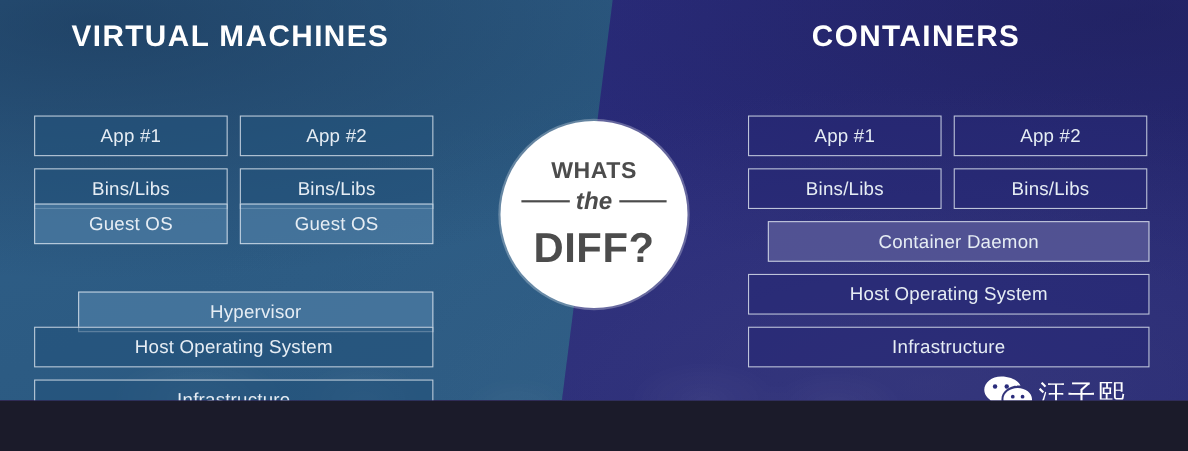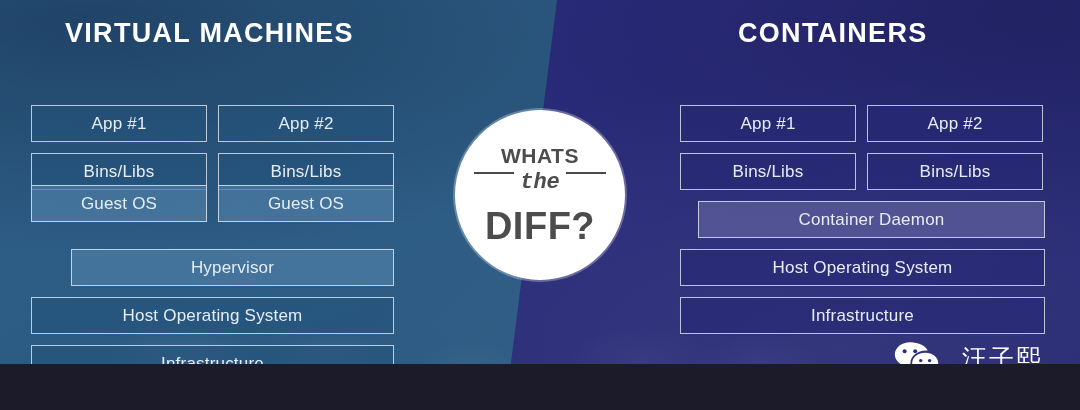--- a/index.html
+++ b/index.html
@@ -110,24 +110,23 @@
   .badge-top {
     font-size: 21px;
     font-weight: 700;
     letter-spacing: 0.5px;
     color: #4c4c4c;
     line-height: 1;
     margin-bottom: 2px;
   }
   .badge-mid {
     display: flex;
-    align-items: flex-start;
+    align-items: center;
     width: 132px;
     margin: 4px 0 2px 0;
-    font-family: Liberation Mono, monospace;
   }
   .badge-mid .rule {
     flex: 1 1 auto;
     height: 2px;
     background: #4c4c4c;
   }
   .badge-mid .the {
     font-size: 22px;
     font-style: italic;
     font-weight: 700;
@@ -144,21 +143,21 @@
     margin-top: 11px;
   }
 
   
   .watermark {
     position: absolute;
     left: 893px;
     top: 341px;
     display: flex;
     align-items: center;
-    gap: 23px;
+    gap: 5px;
   }
   .wechat-icon { width: 46px; height: 34px; display: block; }
   .wm-text {
     font-size: 25px;
     color: #ffffff;
     letter-spacing: 2px;
     font-family: "DejaVu Sans", "Liberation Sans", sans-serif;
     white-space: nowrap;
   }
 </style>
@@ -182,21 +181,21 @@
         <div class="row" style="top: 48px;">
           <div class="cell half">Bins/Libs</div>
           <div class="gap"></div>
           <div class="cell half">Bins/Libs</div>
         </div>
         <div class="row" style="top: 80px; text-align: center;">
           <div class="cell half light">Guest OS</div>
           <div class="gap"></div>
           <div class="cell half light">Guest OS</div>
         </div>
-        <div class="row" style="top: 144px; padding-left: 40px;">
+        <div class="row" style="top: 160px; padding-left: 40px;">
           <div class="cell full light">Hypervisor</div>
         </div>
         <div class="row" style="top: 192px;">
           <div class="cell full">Host Operating System</div>
         </div>
         <div class="row" style="top: 240px;">
           <div class="cell full">Infrastructure</div>
         </div>
       </div>
   </div>

